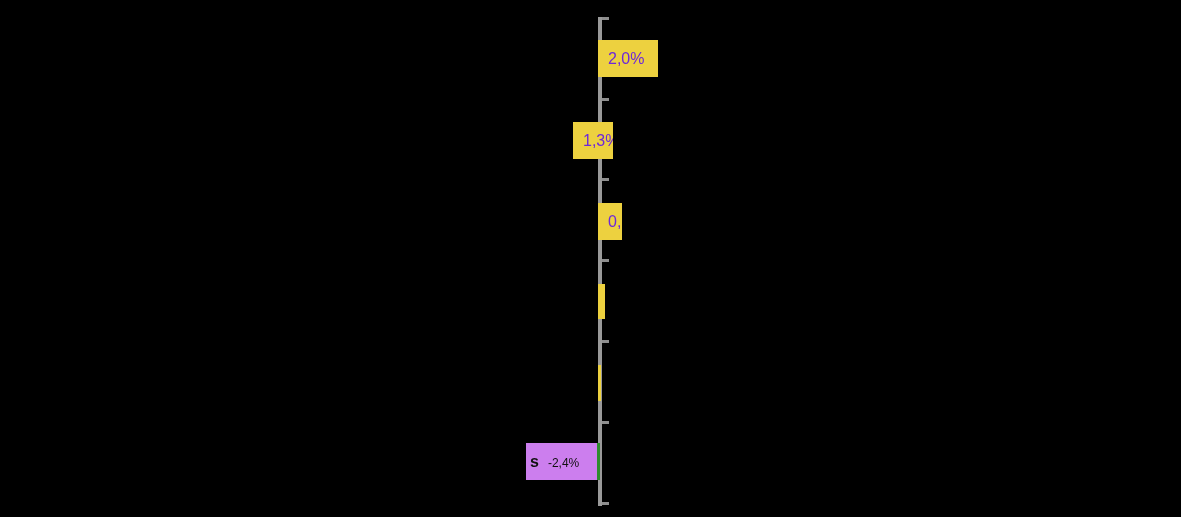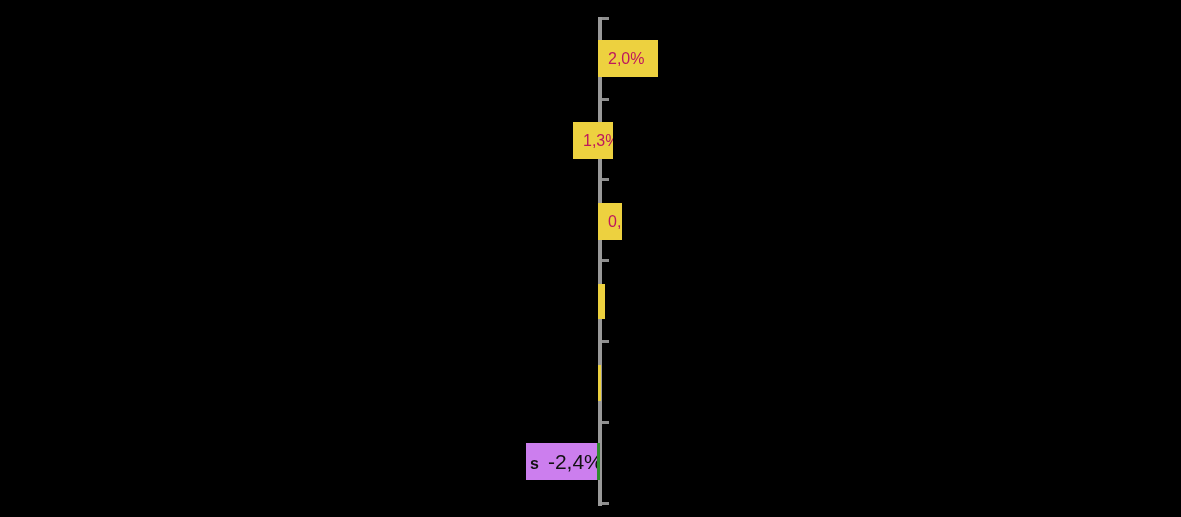--- a/index.html
+++ b/index.html
@@ -36,21 +36,21 @@
   
   .bar {
     position: absolute;
     box-sizing: border-box;
   }
   .bar-label {
     position: absolute;
     white-space: nowrap;
     font-size: 16px;
     line-height: 1;
-    color: #be185d;
+    color: #6d28d9;
     top: 50%;
     transform: translateY(-50%);
   }
   .bar-pos .bar-label {
     left: 10px;
   }
   .bar-neg {
     overflow: visible;
   }
   .bar-neg .bar-label-wrap {
@@ -64,21 +64,21 @@
     gap: 9px;
   }
   .cat-label-clipped {
     font-weight: bold;
     font-size: 16px;
     color: #111111;
     display: inline-block;
     overflow: hidden;
   }
   .val-label {
-    font-size: 21px;
+    font-size: 12px;
     color: #111111;
   }
   .clip-box {
     overflow: hidden;
     position: absolute;
     top: 0;
     left: 0;
     right: 0;
     bottom: 0;
   }

